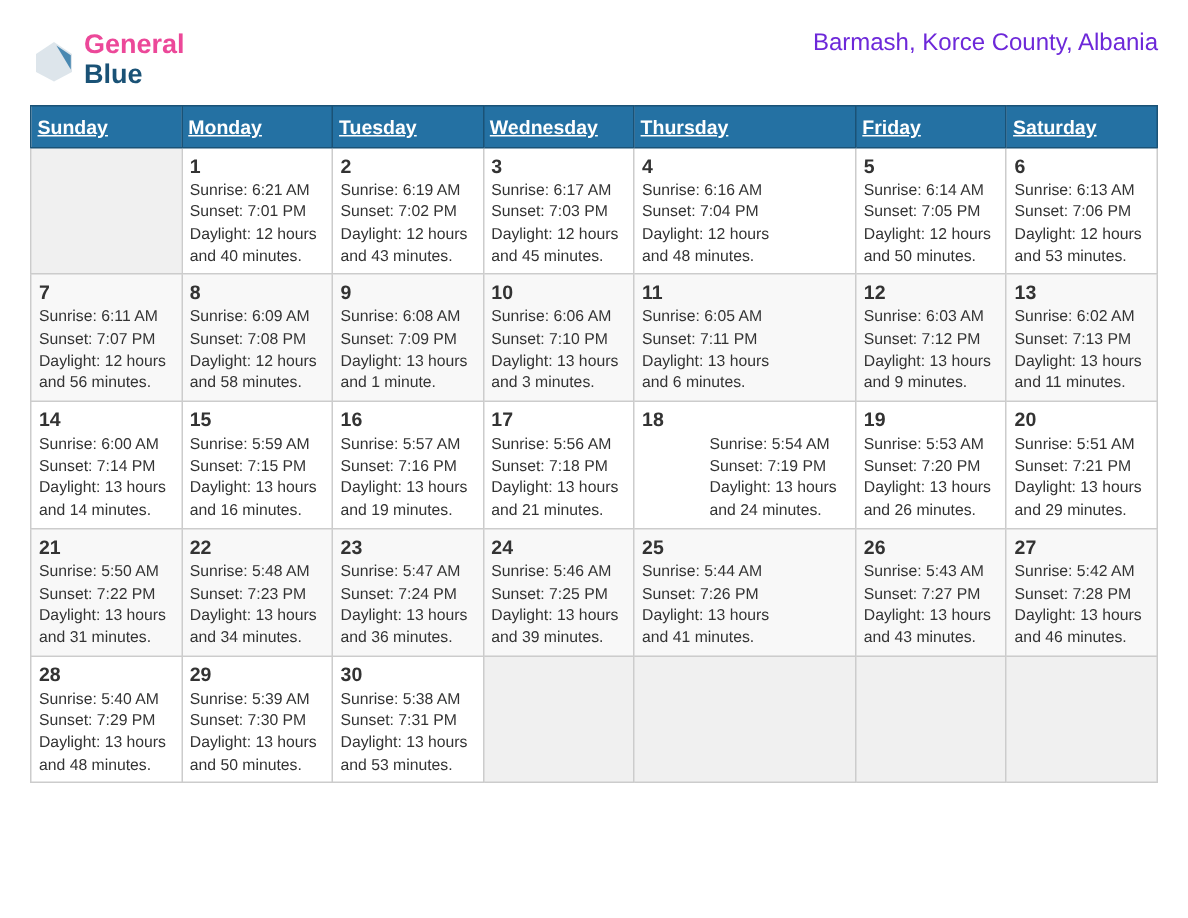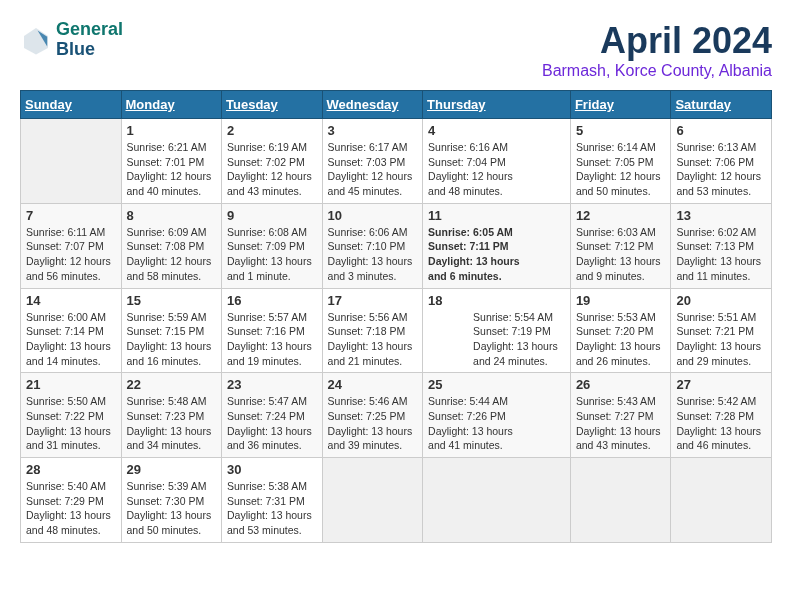--- a/index.html
+++ b/index.html
@@ -86,26 +86,25 @@
 </head>
 <body>
 
 <div class="header">
   <div class="logo">
     <svg class="logo-icon" viewBox="0 0 40 40">
       <polygon points="20,5 35,15 35,30 20,38 5,30 5,15" fill="#1a5276" opacity="0.15"></polygon>
       <polygon points="22,8 34,16 34,28" fill="#2471a3" opacity="0.8"></polygon>
     </svg>
     <div class="logo-text">
-      <span style="font-size:18px;font-weight:bold;color:#0f766e;">General</span>
+      <span style="font-size:18px;font-weight:bold;color:#ec4899;">General</span>
       <span style="font-size:18px;font-weight:bold;color:#1a5276;">Blue</span>
     </div>
   </div>
   <div class="title-block">
-    <div class="month-year">April 2024</div>
     <div class="location">Barmash, Korce County, Albania</div>
   </div>
 </div>
 
 <table class="calendar">
   <thead>
     <tr>
     <th>Sunday</th>
         <th>Monday</th>
         <th>Tuesday</th>
@@ -185,21 +184,21 @@
         </td>
         <td>
           <div class="day-number">10</div>
           <div class="day-info" style="white-space: pre-line;">Sunrise: 6:06 AM
 Sunset: 7:10 PM
 Daylight: 13 hours
 and 3 minutes.</div>
         </td>
         <td>
           <div class="day-number">11</div>
-          <div class="day-info" style="white-space: pre-line; font-weight: bold;">Sunrise: 6:05 AM
+          <div class="day-info" style="white-space: pre-line;">Sunrise: 6:05 AM
 Sunset: 7:11 PM
 Daylight: 13 hours
 and 6 minutes.</div>
         </td>
         <td>
           <div class="day-number">12</div>
           <div class="day-info" style="white-space: pre-line;">Sunrise: 6:03 AM
 Sunset: 7:12 PM
 Daylight: 13 hours
 and 9 minutes.</div>

